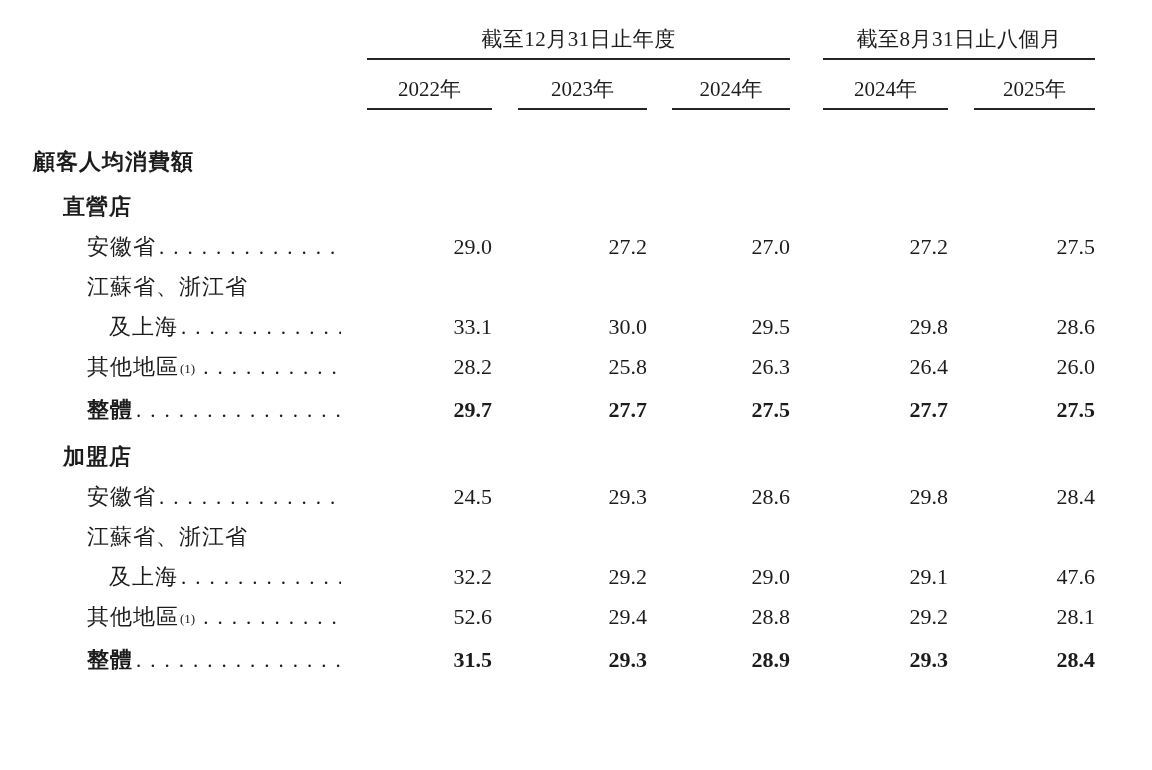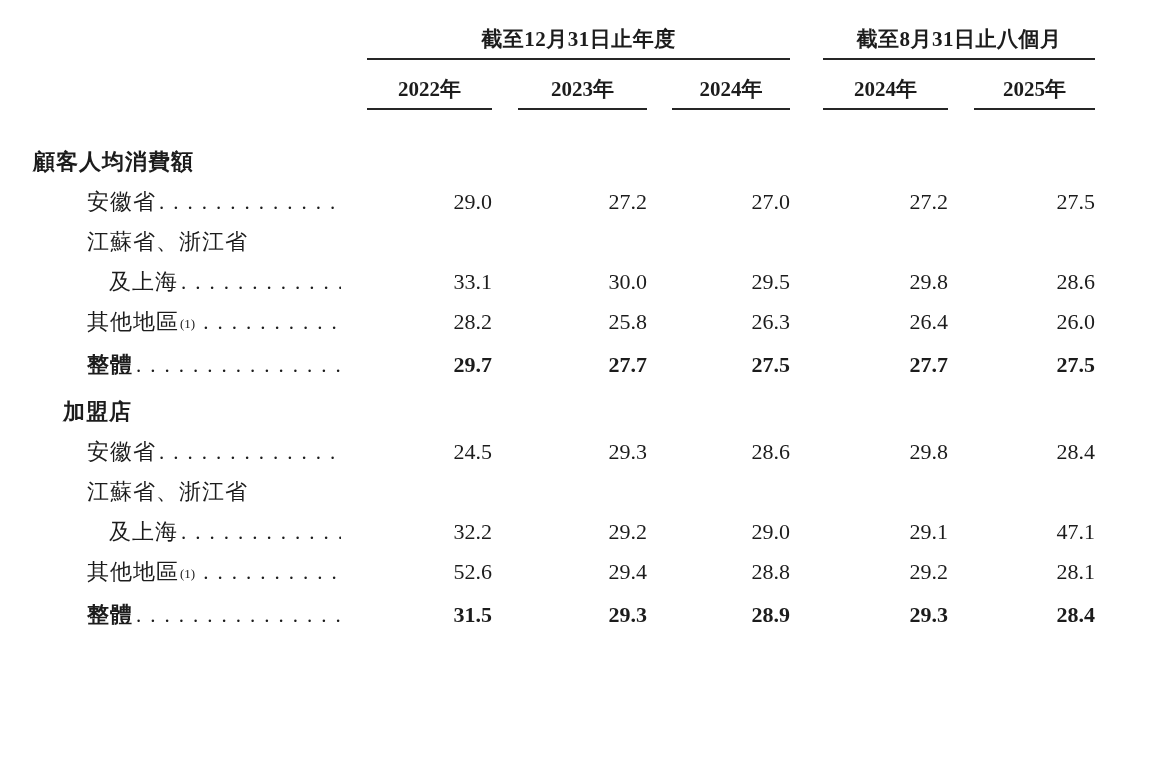--- a/index.html
+++ b/index.html
@@ -26,21 +26,21 @@
   col.c-v1 { width: 125px; }
   col.c-g1 { width: 26px; }
   col.c-v2 { width: 129px; }
   col.c-g2 { width: 25px; }
   col.c-v3 { width: 118px; }
   col.c-g3 { width: 33px; }
   col.c-v4 { width: 125px; }
   col.c-g4 { width: 26px; }
   col.c-v5 { width: 121px; }
 
-  thead th { font-weight: 700; vertical-align: bottom; }
+  thead th { font-weight: 400; vertical-align: bottom; }
   th.grp {
     font-size: 21px;
     line-height: 26px;
     text-align: center;
     padding: 12px 0 6px 0;
     border-bottom: 2px solid #262626;
     letter-spacing: 0.5px;
     white-space: nowrap;
   }
   th.yr {
@@ -145,20 +145,36 @@
           <td class="val"></td>
           <td class="gap"></td>
           <td class="val"></td>
           <td class="gap"></td>
           <td class="val"></td>
           <td class="gap"></td>
           <td class="val"></td>
           <td class="gap"></td>
           <td class="val"></td>
         </tr>
+        <tr class="r-section">
+          <td class="lbl ind1">
+            <span class="lblwrap">
+              <span class="txt">直營店</span>
+            </span>
+          </td>
+          <td class="val"></td>
+          <td class="gap"></td>
+          <td class="val"></td>
+          <td class="gap"></td>
+          <td class="val"></td>
+          <td class="gap"></td>
+          <td class="val"></td>
+          <td class="gap"></td>
+          <td class="val"></td>
+        </tr>
         <tr class="r-data">
           <td class="lbl ind2">
             <span class="lblwrap">
               <span class="txt">安徽省</span>
               <span class="dots"></span>
             </span>
           </td>
           <td class="val">29.0</td>
           <td class="gap"></td>
           <td class="val">27.2</td>
@@ -294,21 +310,21 @@
             </span>
           </td>
           <td class="val">32.2</td>
           <td class="gap"></td>
           <td class="val">29.2</td>
           <td class="gap"></td>
           <td class="val">29.0</td>
           <td class="gap"></td>
           <td class="val">29.1</td>
           <td class="gap"></td>
-          <td class="val">47.1</td>
+          <td class="val">47.6</td>
         </tr>
         <tr class="r-data">
           <td class="lbl ind2">
             <span class="lblwrap">
               <span class="txt">其他地區</span>
               <sup>(1)</sup>
               <span class="dots"></span>
             </span>
           </td>
           <td class="val">52.6</td>

